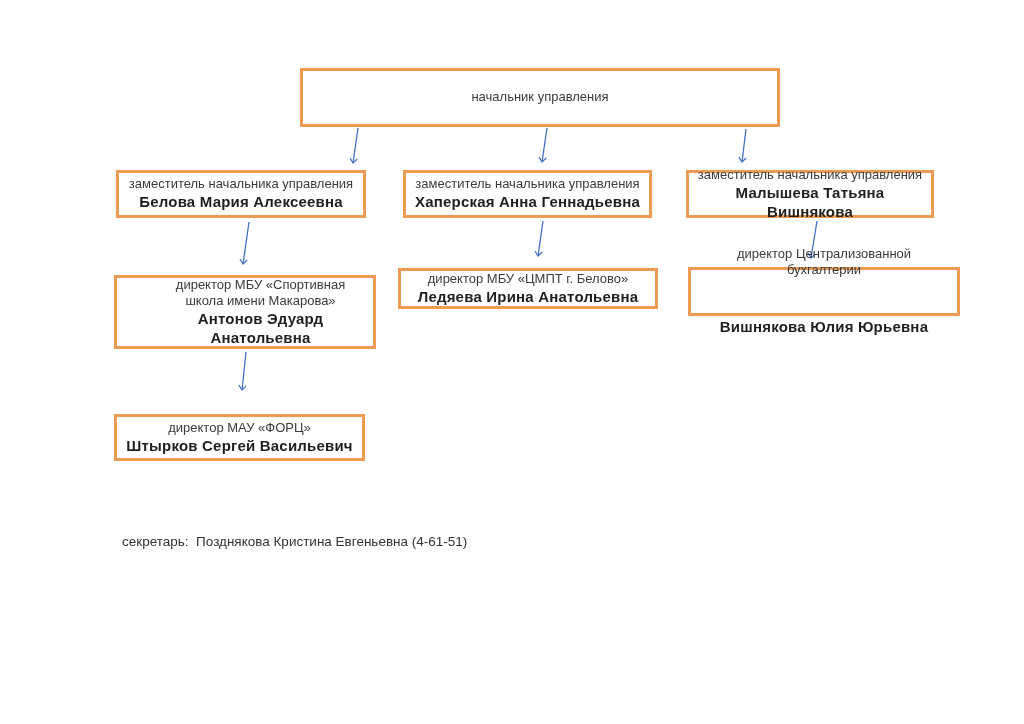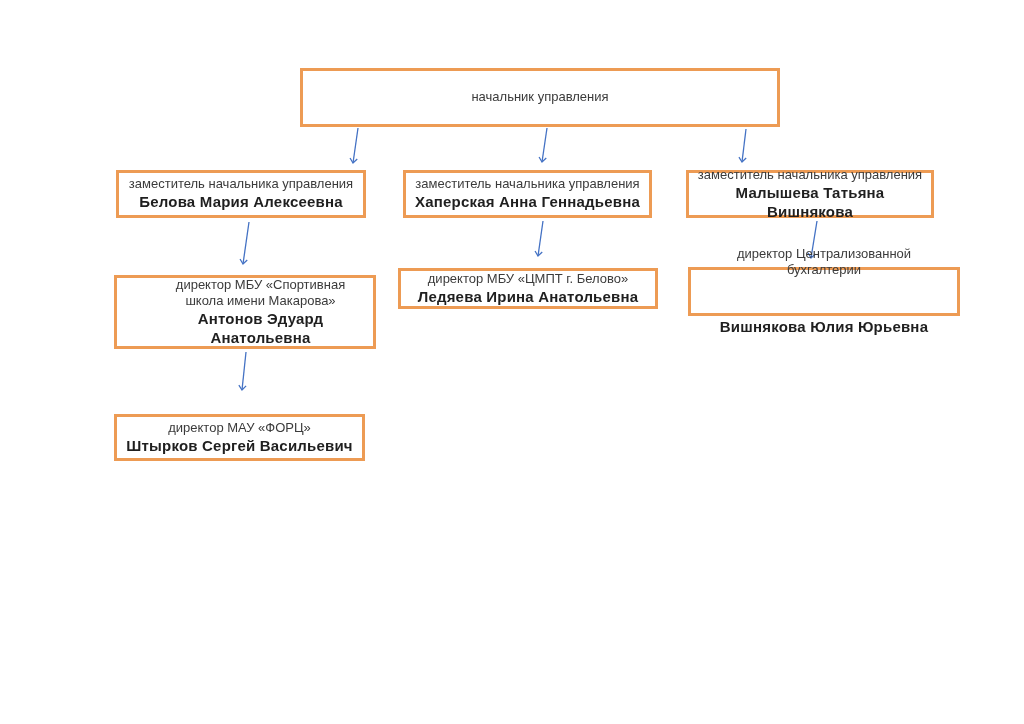--- a/index.html
+++ b/index.html
@@ -117,14 +117,15 @@
   <div class="node" id="n6">
     <div class="node-title">директор Централизованной бухгалтерии</div>
     <div class="node-name">Вишнякова Юлия Юрьевна</div>
   </div>
 
   <div class="node" id="n7">
     <div class="node-title">директор МАУ «ФОРЦ»</div>
     <div class="node-name">Штырков Сергей Васильевич</div>
   </div>
 
+  <div class="footer">секретарь:  Позднякова Кристина Евгеньевна (4-61-51)</div>
 
 </div>
 
 </body></html>

